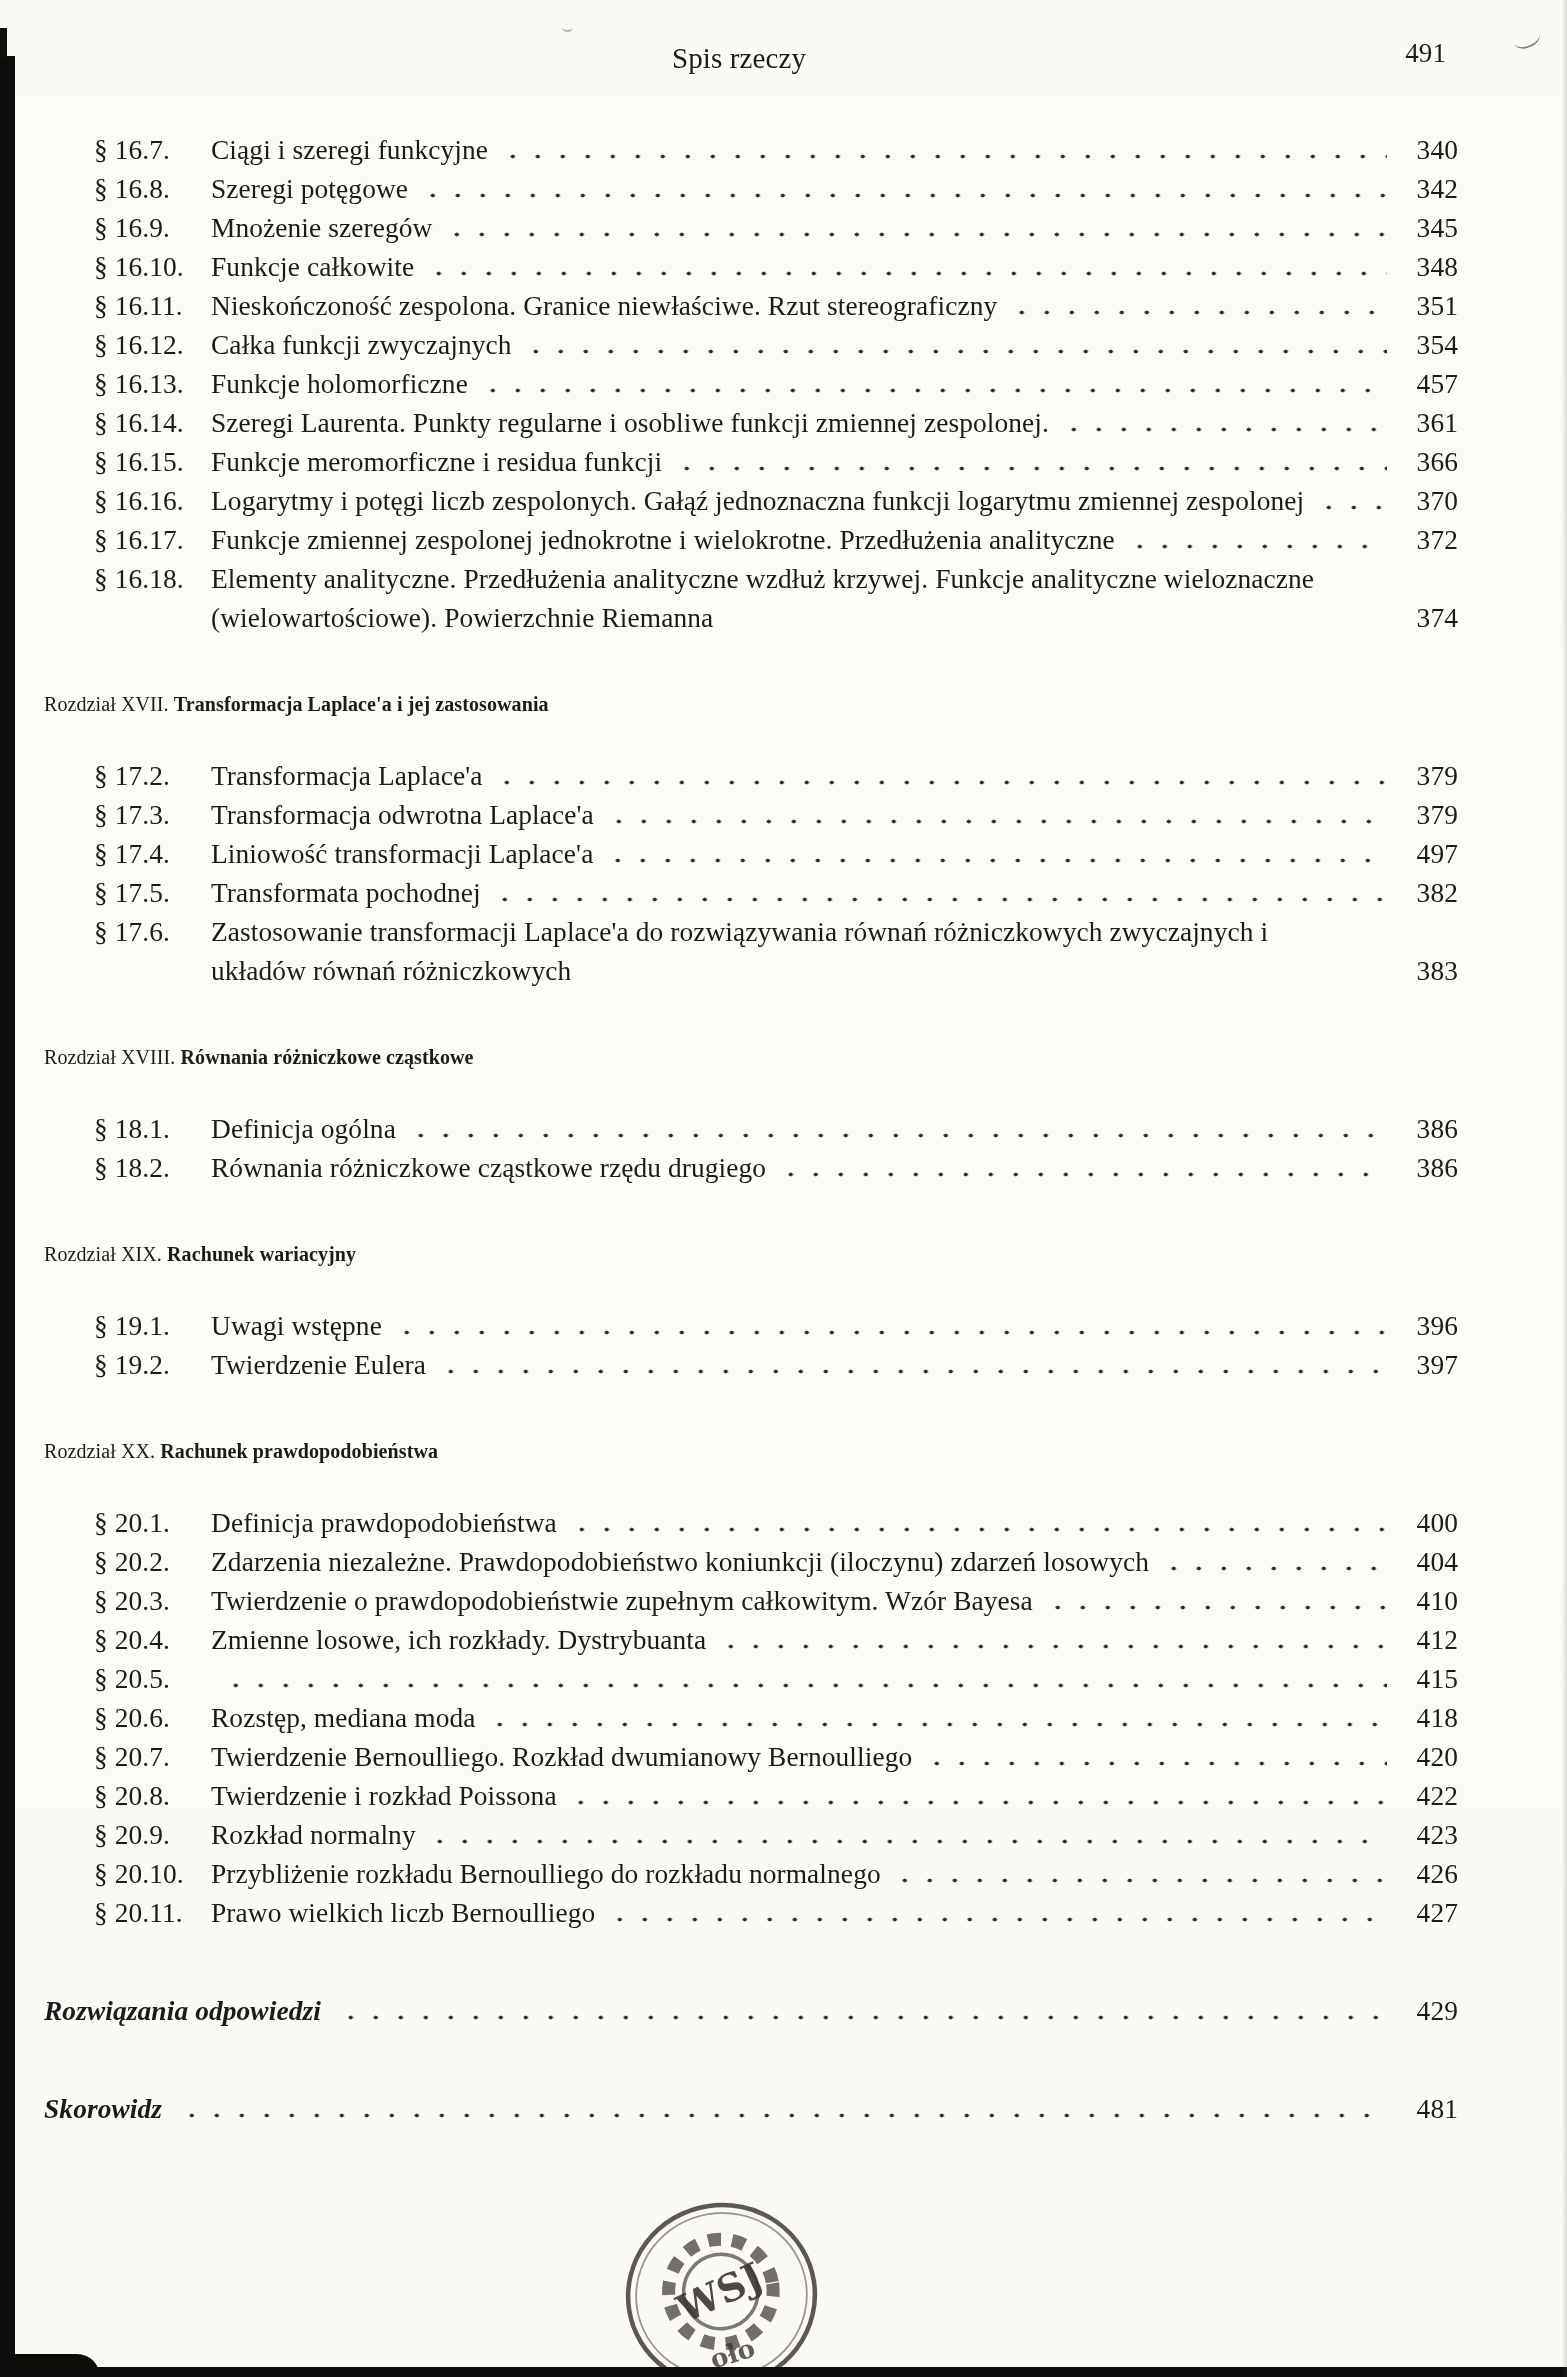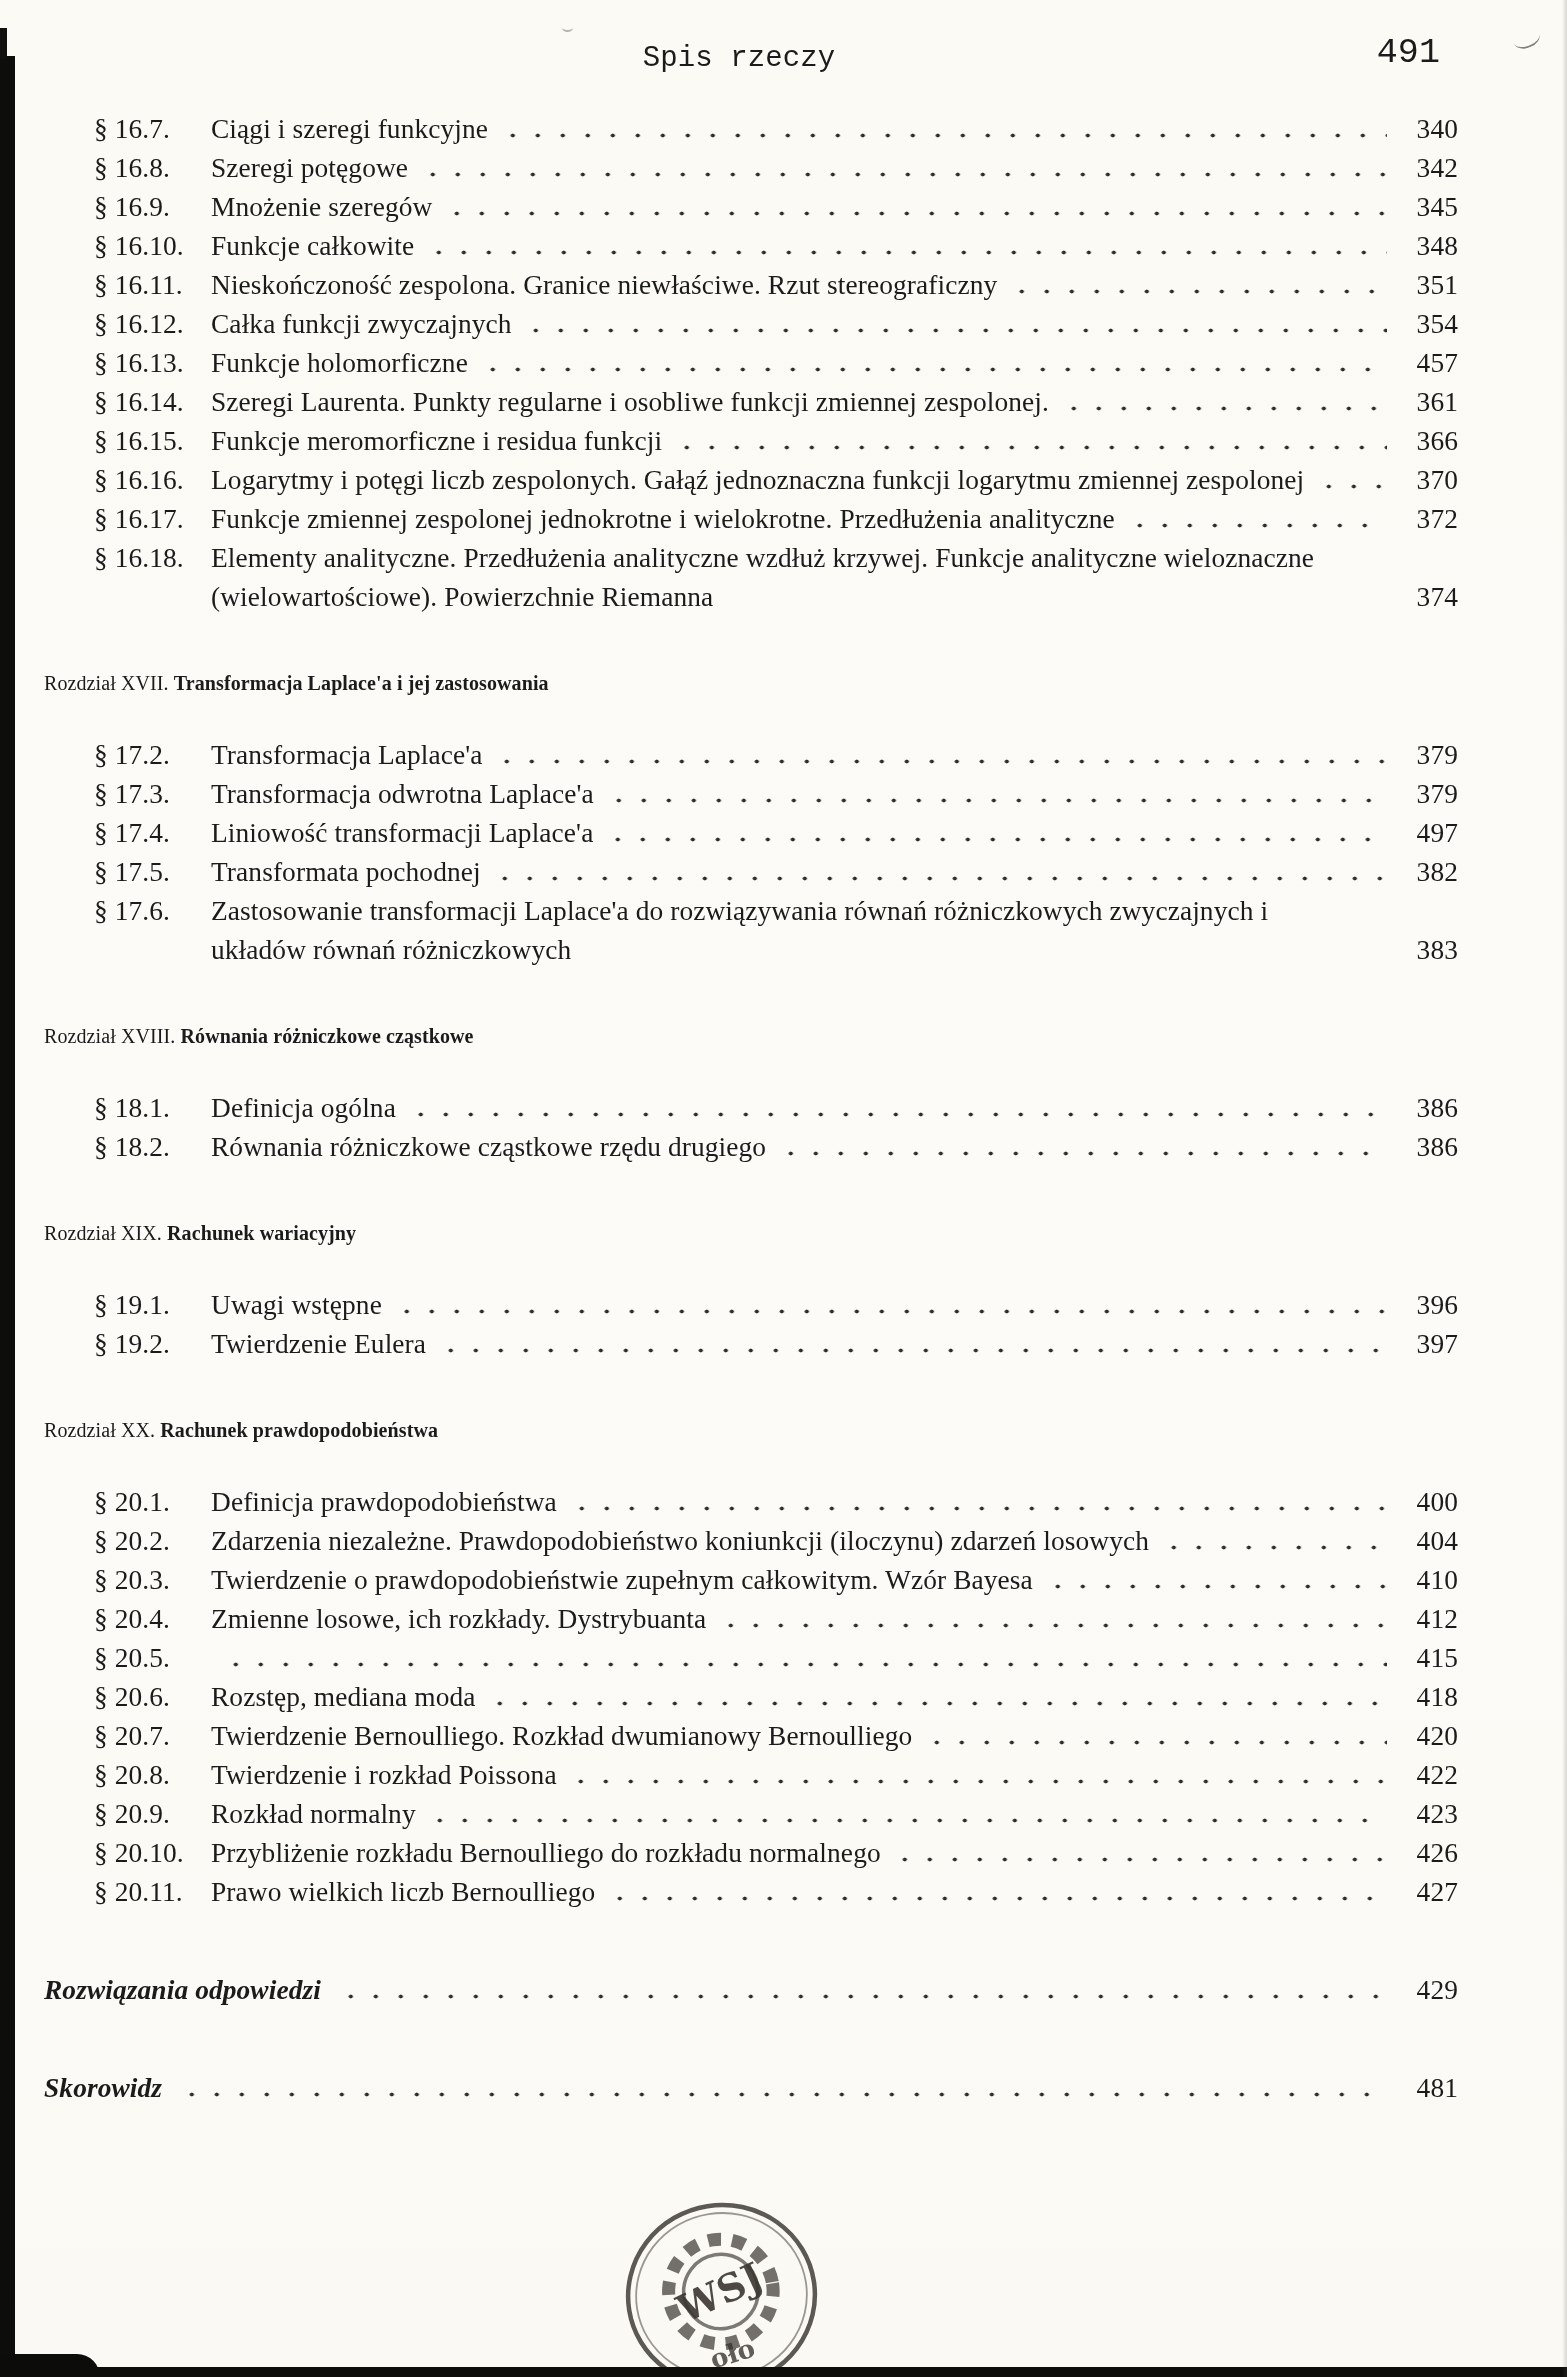--- a/index.html
+++ b/index.html
@@ -7,23 +7,23 @@
     width: 1568px; height: 2377px;
     position: relative; overflow: hidden;
     background: linear-gradient(180deg, #fbfaf5 0%, #fcfbf7 55%, #faf9f4 100%);
     color: #1b1b1b;
     font-family: "Liberation Serif", "DejaVu Serif", serif;
     font-size: 27.4px; line-height: 39px;
     letter-spacing: 0.1px;
   }
   .content { position: absolute; left: 94px; right: 110px; top: 39px; }
 
-  .pageheader { position: relative; height: 43px; margin-bottom: 28px; font-family: Liberation Mono, monospace; }
+  .pageheader { position: relative; height: 43px; margin-bottom: 49px; }
   .running { position: absolute; left: 0; right: 74px; text-align: center; font-size: 29px; }
-  .pageno  { position: absolute; right: 18px; top: -5.4px; font-size: 35px; }
+  .pageno  { position: absolute; right: 12px; top: -5.4px; font-size: 27px; }
 
   .entry { display: flex; align-items: flex-start; }
   .num   { flex: 0 0 117px; white-space: nowrap; }
   .title { flex: 0 1 auto; min-width: 0; }
   .leader {
     flex: 1 1 8px; min-width: 0; align-self: flex-end;
     height: 5.4px; margin: 0 9.4px 10.7px 10.7px;
     background-image: radial-gradient(circle, #2c2c2c 1.8px, rgba(0,0,0,0) 2.4px);
     background-size: 25px 5.4px; background-repeat: repeat-x; background-position: 1.3px center;
   }

